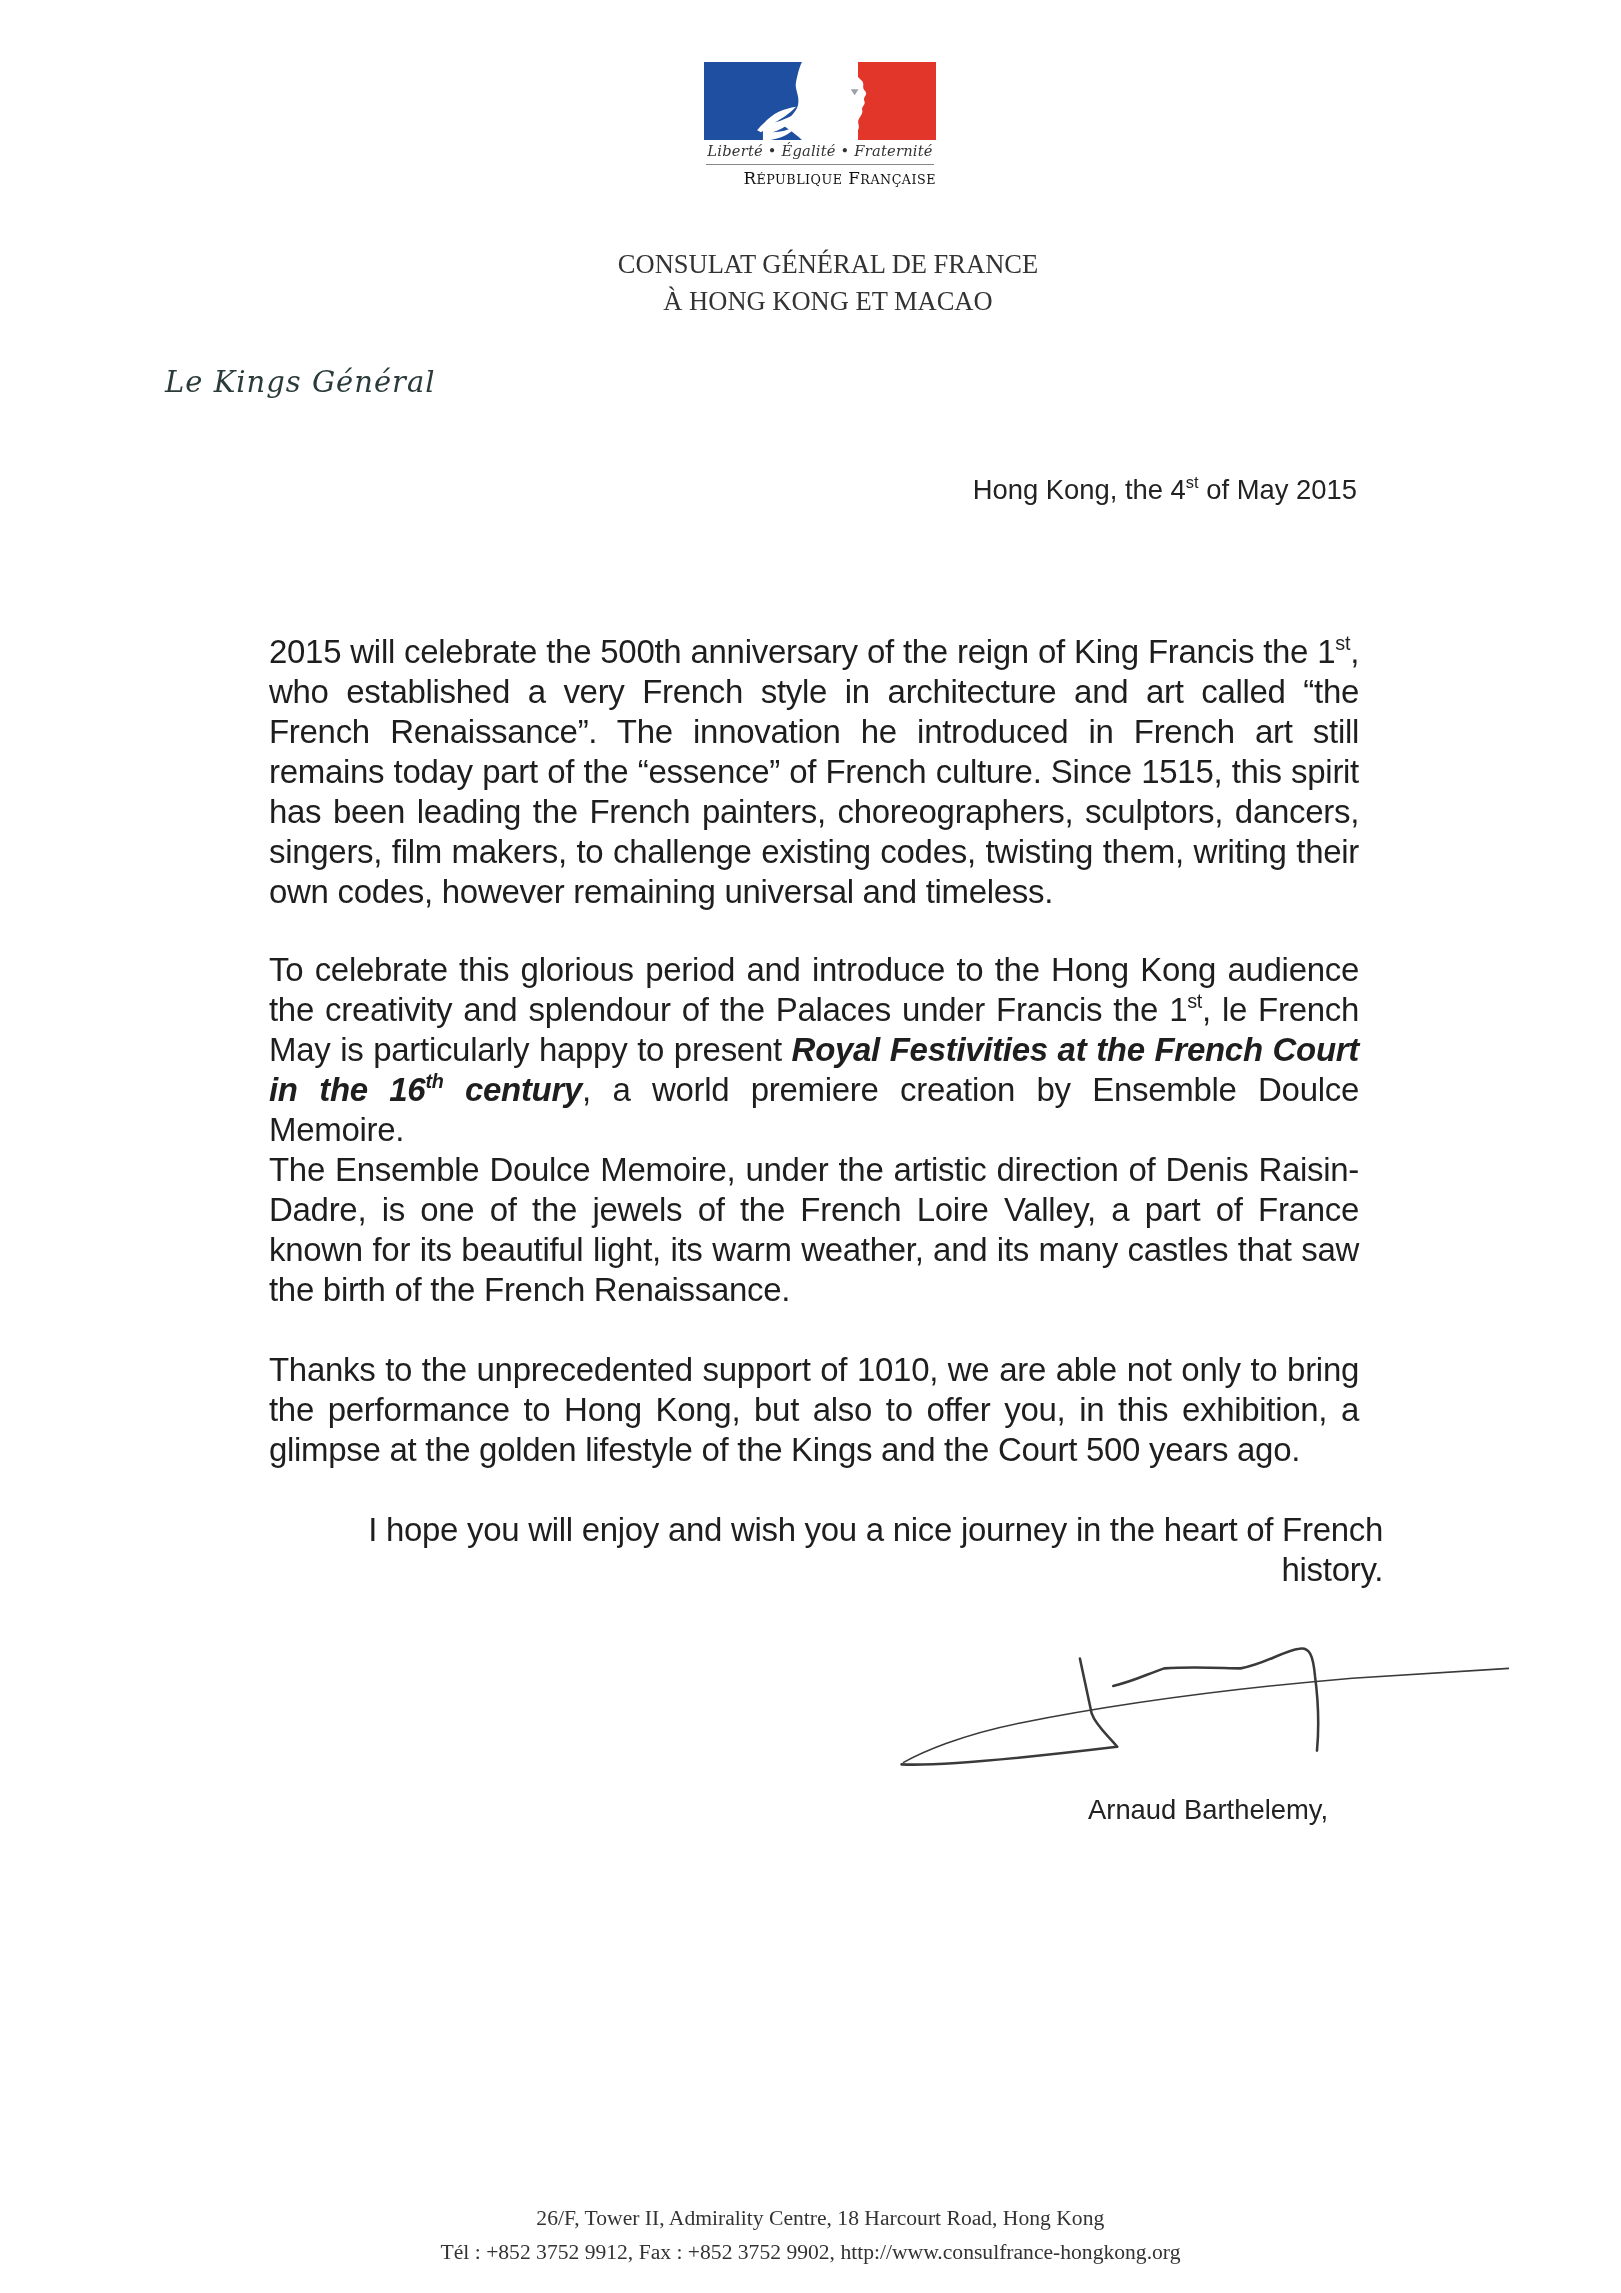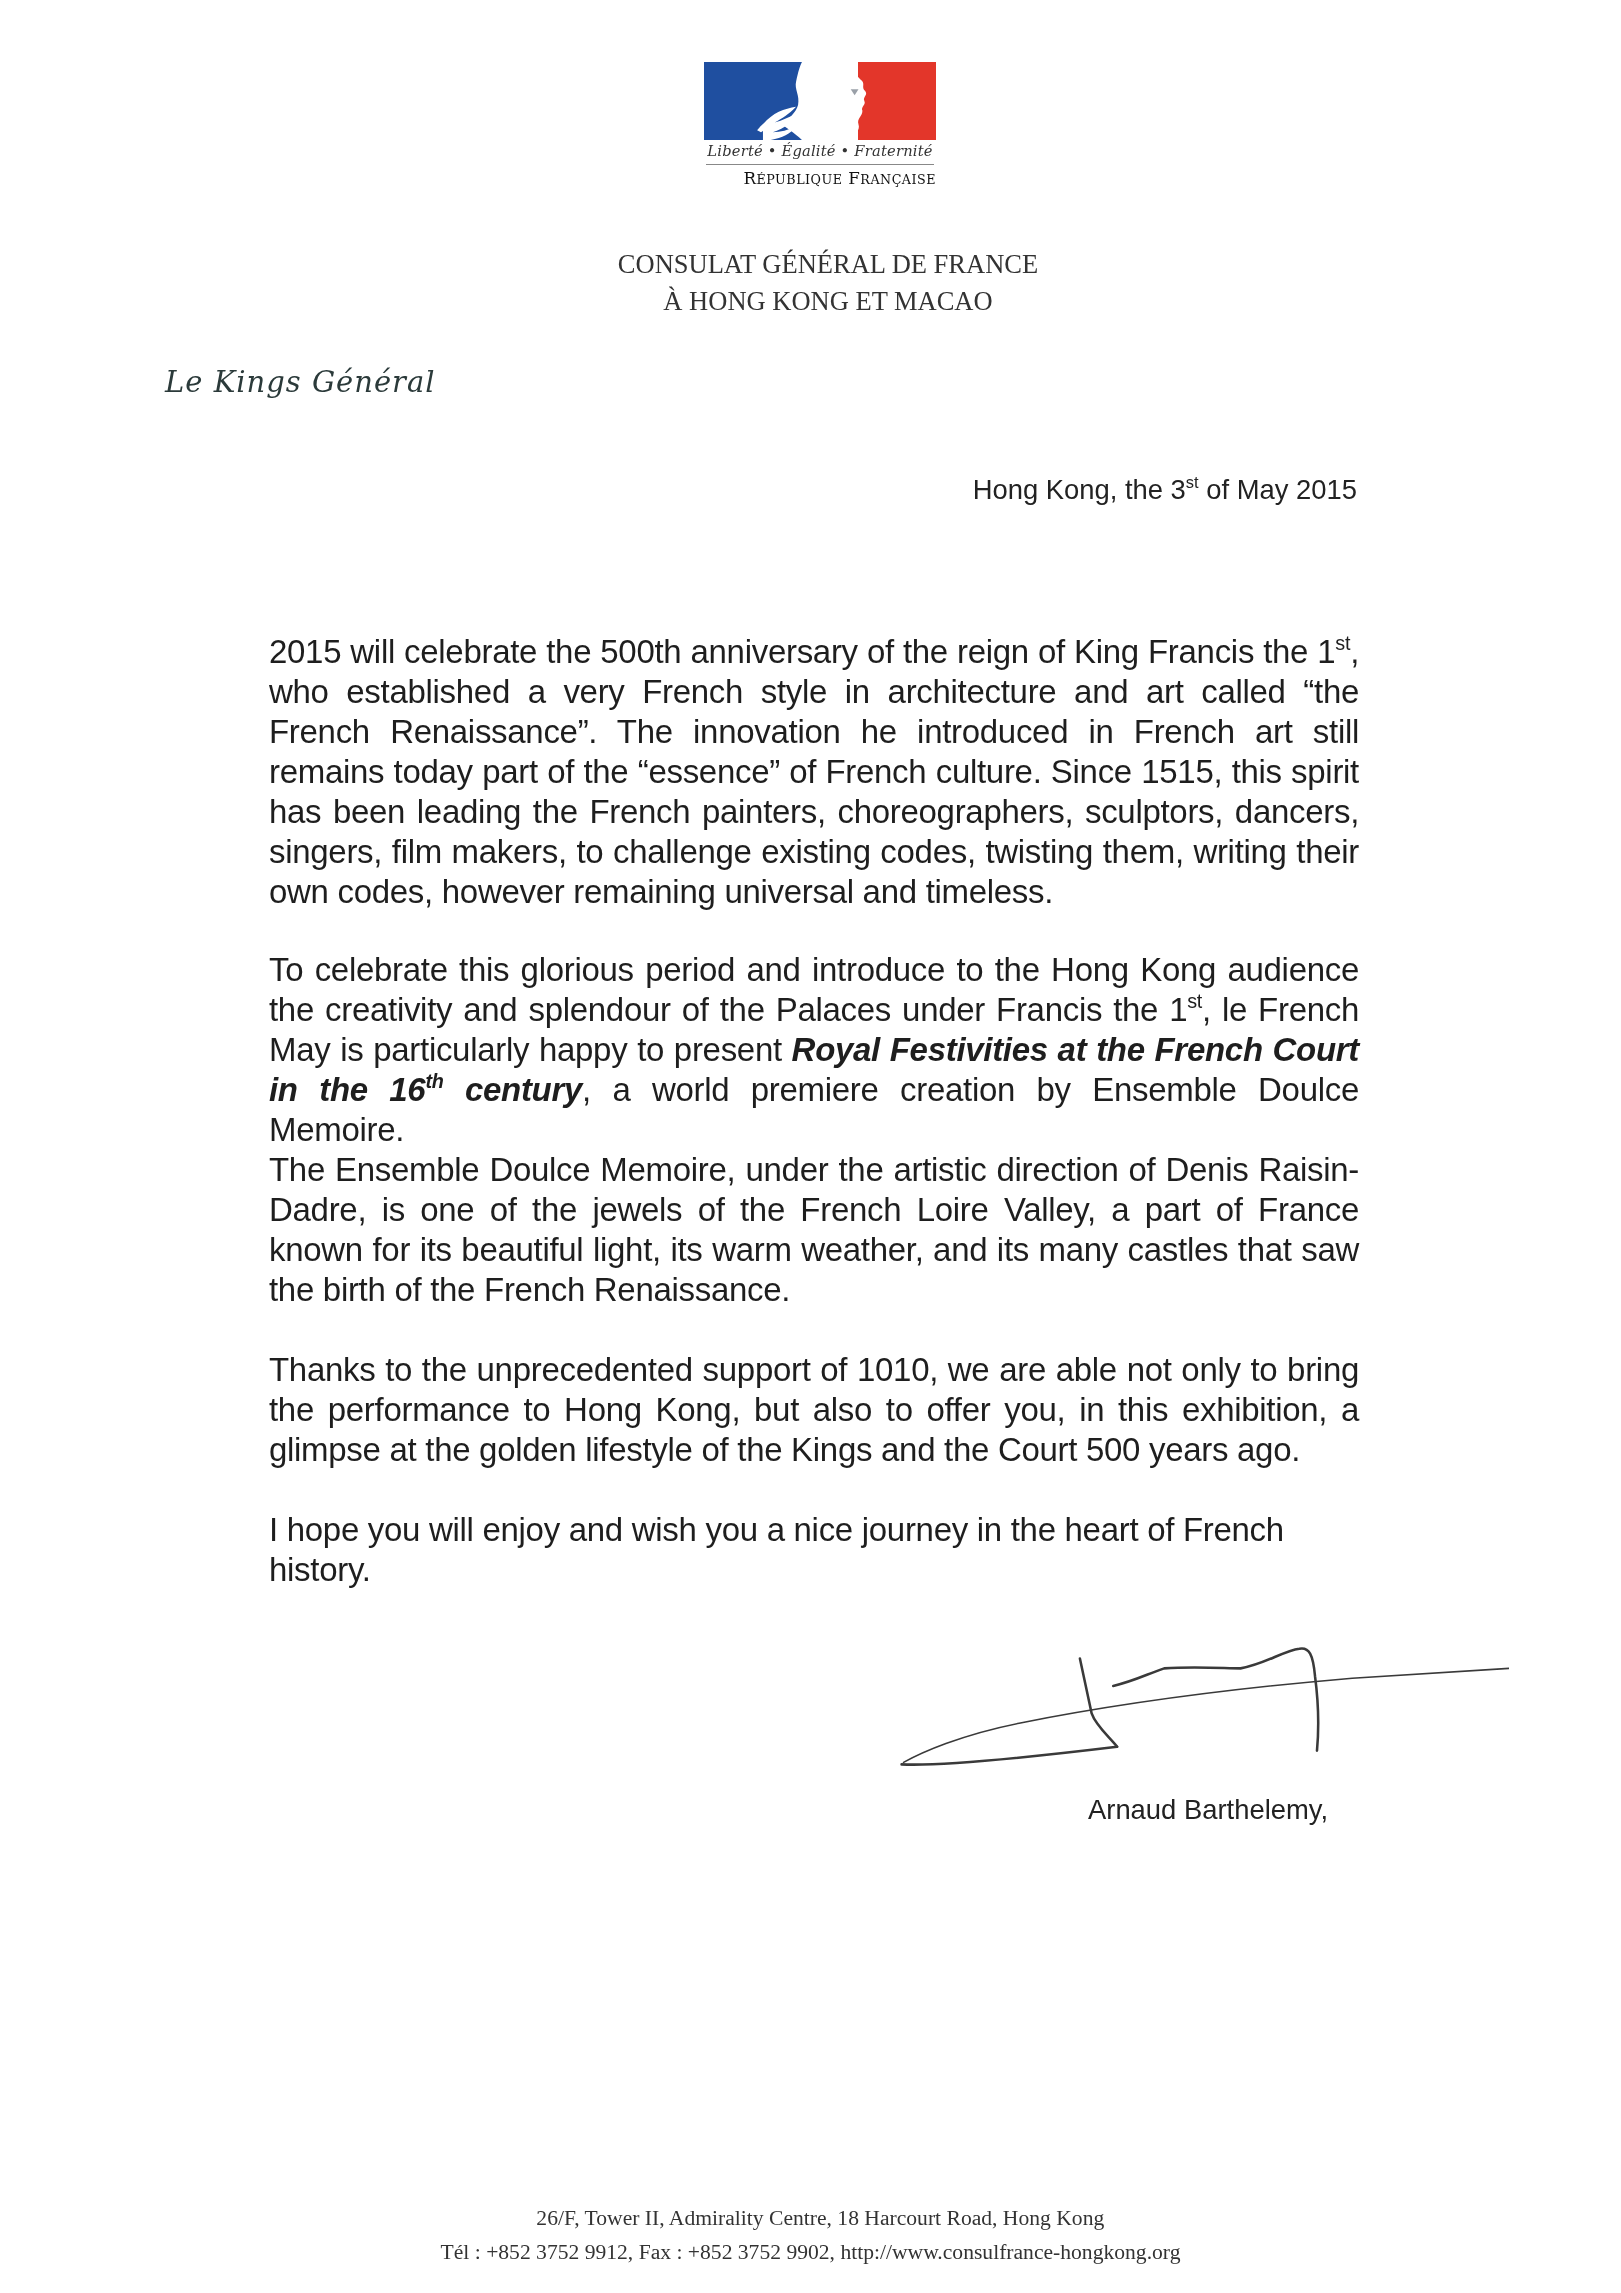--- a/index.html
+++ b/index.html
@@ -30,21 +30,21 @@
   
   #date { left: 882px; width: 475px; top: 474px; text-align: right; font-family: "Liberation Sans", sans-serif; font-size: 27.4px; color: #222; }
   sup { font-size: 0.6em; vertical-align: 0.65em; line-height: 0; }
 
   
   .para { left: 269px; width: 1090px; font-family: "Liberation Sans", sans-serif; font-size: 33px; line-height: 40px; text-align: justify; color: #1e1e1e; letter-spacing: -0.3px; }
   #para-1 { top: 632px; }
   #para-2 { top: 950px; }
   #para-3 { top: 1150px; }
   #para-4 { top: 1350px; }
-  #para-5 { top: 1510px; text-align: left; }
+  #para-5 { top: 1510px; text-align: right; margin-left: 24px; }
   .bi { font-weight: bold; font-style: italic; margin-top: 11px; }
 
   
   #signature { left: 882px; top: 1637px; width: 627px; height: 147px; }
   #signer { left: 1088px; top: 1794px; font-family: "Liberation Sans", sans-serif; font-size: 27.4px; color: #222; }
 
   
   .footer { left: 0; width: 1621px; text-align: center; font-family: "Liberation Serif", serif; font-size: 21.6px; color: #333; }
   #footer-1 { top: 2206px; left: 9.8px; }
   #footer-2 { top: 2240px; left: 0; }
@@ -69,21 +69,21 @@
   <div id="motto">Liberté • Égalité • Fraternité</div>
   <div id="motto-rule"></div>
   <div id="republique"><span>R</span><span class="sc">ÉPUBLIQUE</span> <span>F</span><span class="sc">RANÇAISE</span></div>
 </div>
 
 <div id="consulat-1" class="abs consulat">CONSULAT GÉNÉRAL DE FRANCE</div>
 <div id="consulat-2" class="abs consulat">À HONG KONG ET MACAO</div>
 
 <div id="consul-title" class="abs">Le Kings Général</div>
 
-<div id="date" class="abs"><span>Hong Kong, the 3</span><sup>st</sup><span> of May 2015</span></div>
+<div id="date" class="abs"><span>Hong Kong, the 4</span><sup>st</sup><span> of May 2015</span></div>
 
 <div id="para-1" class="abs para"><span>2015 will celebrate the 500th anniversary of the reign of King Francis the 1</span><sup>st</sup><span>, who established a very French style in architecture and art called “the French Renaissance”. The innovation he introduced in French art still remains today part of the “essence” of French culture. Since 1515, this spirit has been leading the French painters, choreographers, sculptors, dancers, singers, film makers, to challenge existing codes, twisting them, writing their own codes, however remaining universal and timeless.</span></div>
 
 <div id="para-2" class="abs para"><span>To celebrate this glorious period and introduce to the Hong Kong audience the creativity and splendour of the Palaces under Francis the 1</span><sup>st</sup><span>, le French May is particularly happy to present </span><span class="bi"><span>Royal Festivities at the French Court in the 16</span><sup>th</sup><span> century</span></span><span>, a world premiere creation by Ensemble Doulce Memoire.</span></div>
 
 <div id="para-3" class="abs para">The Ensemble Doulce Memoire, under the artistic direction of Denis Raisin-Dadre, is one of the jewels of the French Loire Valley, a part of France known for its beautiful light, its warm weather, and its many castles that saw the birth of the French Renaissance.</div>
 <div id="para-4" class="abs para">Thanks to the unprecedented support of 1010, we are able not only to bring the performance to Hong Kong, but also to offer you, in this exhibition, a glimpse at the golden lifestyle of the Kings and the Court 500 years ago.</div>
 <div id="para-5" class="abs para">I hope you will enjoy and wish you a nice journey in the heart of French history.</div>
 
 <svg id="signature" class="abs" viewBox="0 0 640 150">

